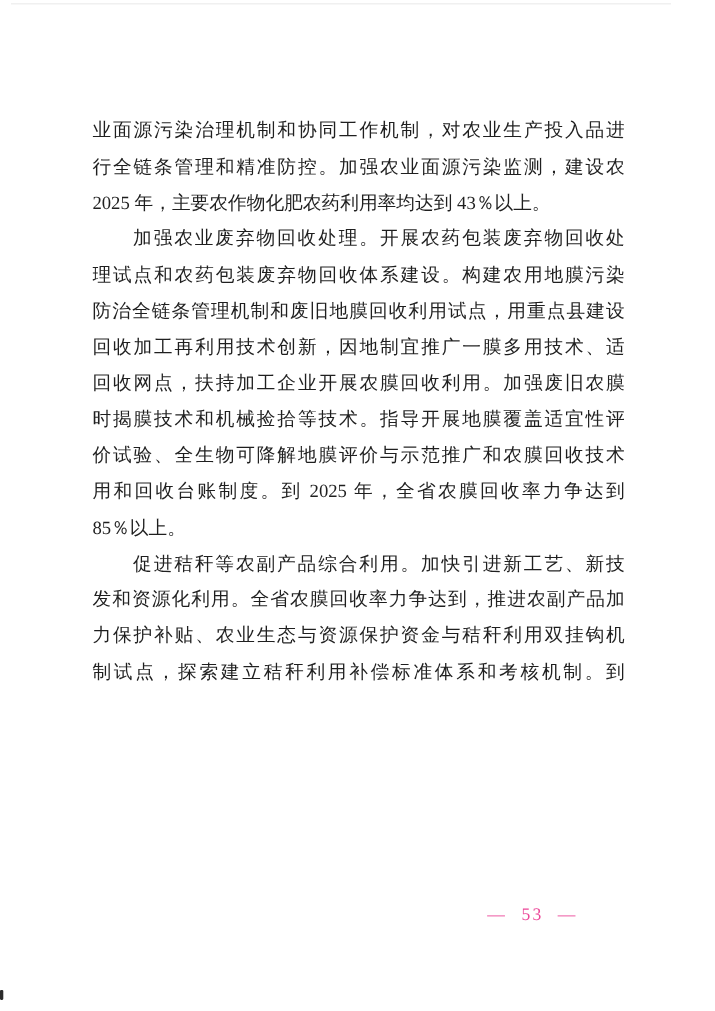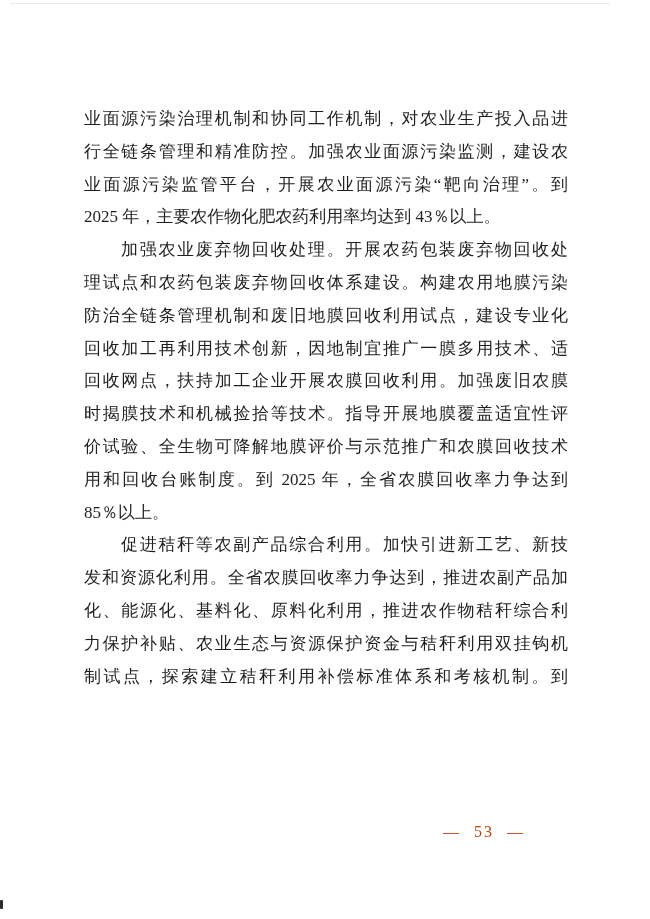--- a/index.html
+++ b/index.html
@@ -22,52 +22,50 @@
     height:32.8px;line-height:32.8px;
     font-size:17px;
     text-align:justify;
     text-align-last:justify;
     overflow:hidden;
   }
   .line.indent{text-indent:37px;}
   .line.para-end{text-align-last:left;}
   .footer{
     position:absolute;top:823px;right:85px;
-    font-size:16px;color:#c2410c;
+    font-size:16px;color:#ec4899;
     letter-spacing:2px;word-spacing:7px;
     white-space:nowrap;
   }
   .scan-speck{
     position:absolute;left:0;top:900px;width:3px;height:9px;
     background:#2b2b2b;border-radius:1px;
   }
 </style>
 </head>
 <body>
 
 <div class="page">
   <div class="scan-edge-line"></div>
 
   <div class="text-block" id="body-text">
       <div class="line">业面源污染治理机制和协同工作机制，对农业生产投入品进</div>
       <div class="line">行全链条管理和精准防控。加强农业面源污染监测，建设农</div>
-      <div class="line">业面源污染监管平台，开展农业面源污染“靶向治理”。到</div>
       <div class="line para-end">2025 年，主要农作物化肥农药利用率均达到 43％以上。</div>
       <div class="line indent">加强农业废弃物回收处理。开展农药包装废弃物回收处</div>
       <div class="line">理试点和农药包装废弃物回收体系建设。构建农用地膜污染</div>
-      <div class="line">防治全链条管理机制和废旧地膜回收利用试点，建设专业化</div>
+      <div class="line">防治全链条管理机制和废旧地膜回收利用试点，用重点县建设</div>
       <div class="line">回收加工再利用技术创新，因地制宜推广一膜多用技术、适</div>
       <div class="line">回收网点，扶持加工企业开展农膜回收利用。加强废旧农膜</div>
       <div class="line">时揭膜技术和机械捡拾等技术。指导开展地膜覆盖适宜性评</div>
       <div class="line">价试验、全生物可降解地膜评价与示范推广和农膜回收技术</div>
       <div class="line">用和回收台账制度。到 2025 年，全省农膜回收率力争达到</div>
       <div class="line para-end">85％以上。</div>
       <div class="line indent">促进秸秆等农副产品综合利用。加快引进新工艺、新技</div>
       <div class="line">发和资源化利用。全省农膜回收率力争达到，推进农副产品加</div>
-      <div class="line">化、能源化、基料化、原料化利用，推进农作物秸秆综合利</div>
       <div class="line">力保护补贴、农业生态与资源保护资金与秸秆利用双挂钩机</div>
       <div class="line">制试点，探索建立秸秆利用补偿标准体系和考核机制。到</div>
     </div>
 
   <div class="footer">— 53 —</div>
 
   <div class="scan-speck"></div>
 </div>
 
 </body></html>

